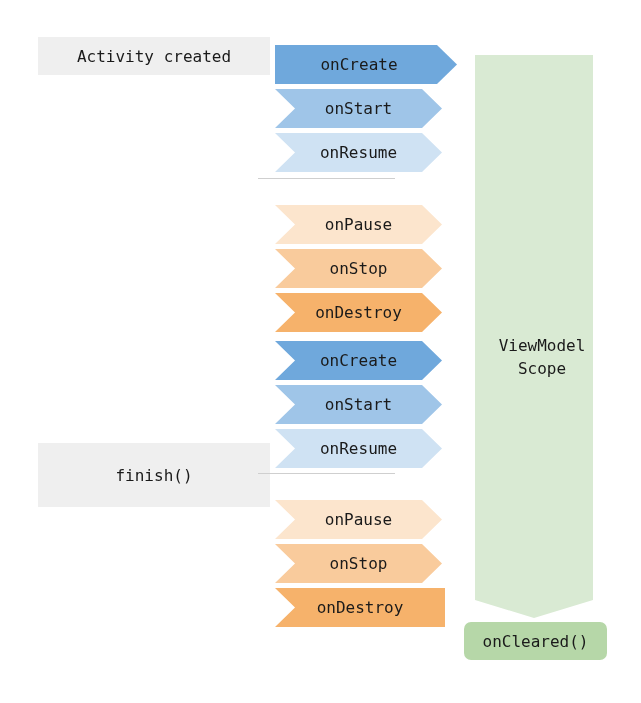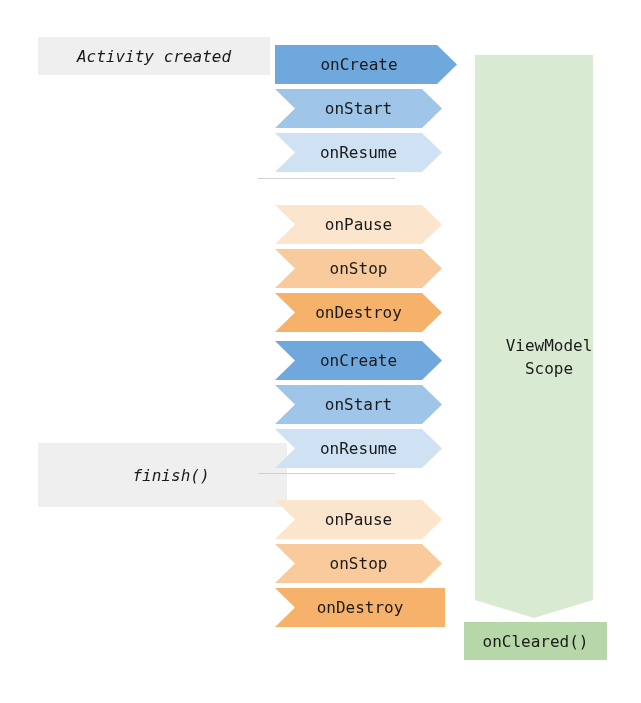--- a/index.html
+++ b/index.html
@@ -19,25 +19,24 @@
   .stage-box {
     position: absolute;
     left: 38px;
     width: 232px;
     background: #efefef;
     display: flex;
     align-items: center;
     justify-content: center;
     font-size: 16px;
     white-space: nowrap;
-    font-style: italic;
   }
   #stage-created  { top: 37px;  height: 38px; }
   #stage-rotated  { top: 147px; height: 64px; }
-  #stage-finish   { top: 443px; height: 64px; padding-left: 17px; }
+  #stage-finish   { top: 443px; height: 64px; }
   #stage-finished { top: 625px; height: 34px; }
 
   .divider {
     position: absolute;
     left: 258px;
     width: 137px;
     height: 0;
     border-top: 1px solid #cfcfcf;
   }
   #divider-rotated { top: 178px; }
@@ -72,37 +71,38 @@
     position: absolute;
     left: 475px;
     top: 55px;
     width: 118px;
     height: 563px;
     clip-path: polygon(0 0, 100% 0, 100% calc(100% - 18px), 50% 100%, 0 calc(100% - 18px));
   }
   .scope-label {
     position: absolute;
     top: 279px;
-    left: 15px;
+    left: 8px;
     width: 100%;
     text-align: center;
     font-size: 16px;
     line-height: 23px;
   }
   .cleared-box {
     position: absolute;
     left: 464px;
     top: 622px;
     width: 143px;
     height: 38px;
     display: flex;
     align-items: center;
     justify-content: center;
     font-size: 16px;
     white-space: nowrap;
+    border-radius: 7px;
   }
 </style>
 </head>
 <body>
 
 <div class="canvas">
 
   <div class="stage-box" id="stage-created">Activity created</div>
 
 

